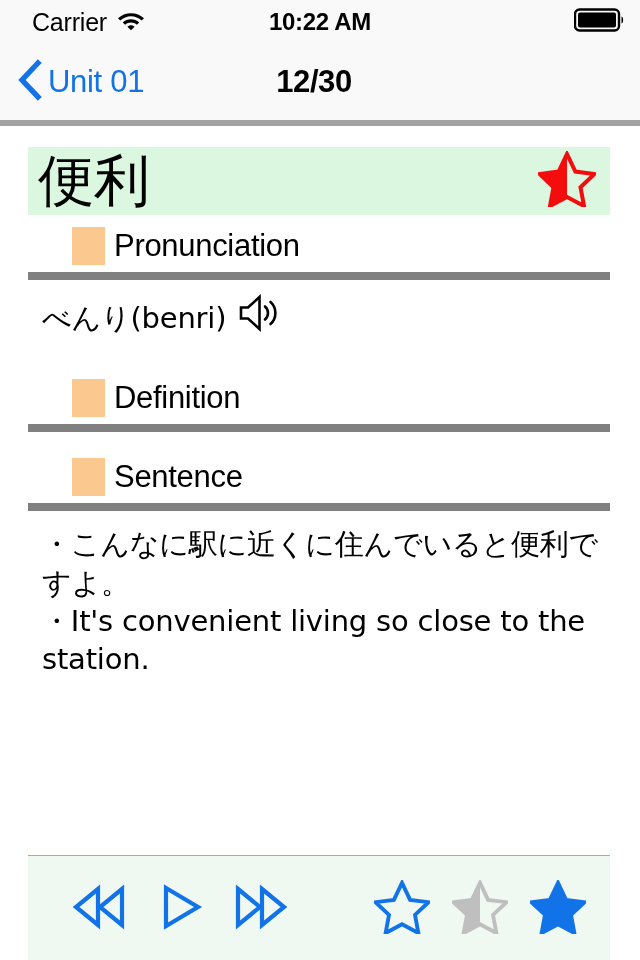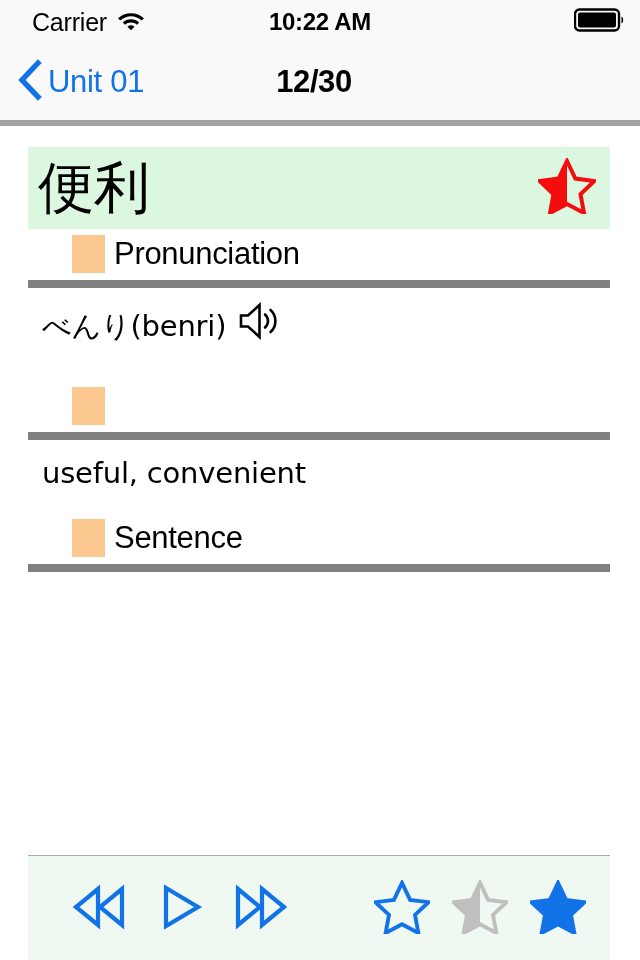--- a/index.html
+++ b/index.html
@@ -93,23 +93,23 @@
 
   
   .content {
     flex: 1 1 auto;
     position: relative;
     overflow: hidden;
     padding: 0;
   }
 
   .word-header {
-    margin: 21px 30px 4px 28px;
+    margin: 21px 30px 10px 28px;
     background: #dcf7e0;
-    height: 82px;
+    height: 68px;
     display: flex;
     align-items: center;
     padding: 0 14px 0 10px;
   }
   .word-text {
     font-size: 56px;
     line-height: 1;
     color: #000;
     font-family: "DejaVu Sans", "Liberation Sans", sans-serif;
     letter-spacing: 0px;
@@ -264,32 +264,34 @@
             </svg>
           </span>
         </div>
       </div>
       <div class="spacer-pron"></div>
     </div>
 
     <div class="section">
       <div class="section-head">
         <span class="section-bullet"></span>
+        <span class="section-title">Definition</span>
       </div>
       <div class="section-rule"></div>
-      <div class="section-body">useful, convenient</div>
       <div class="spacer-def"></div>
     </div>
 
     <div class="section">
       <div class="section-head">
         <span class="section-bullet"></span>
         <span class="section-title">Sentence</span>
       </div>
       <div class="section-rule"></div>
+      <div class="section-body" style="white-space:pre-wrap;">・こんなに駅に近くに住んでいると便利ですよ。
+・It's convenient living so close to the station.</div>
     </div>
 
   </div>
 
   <div class="toolbar">
     <div class="toolbar-group group-play">
       <button class="tb-btn">
         <span>
           <svg width="58" height="46" viewBox="0 0 58 46">
             <path d="M27 5 L5 23 L27 41 Z" fill="none" stroke="#1273e8" stroke-width="4.2" stroke-linejoin="miter"></path>

